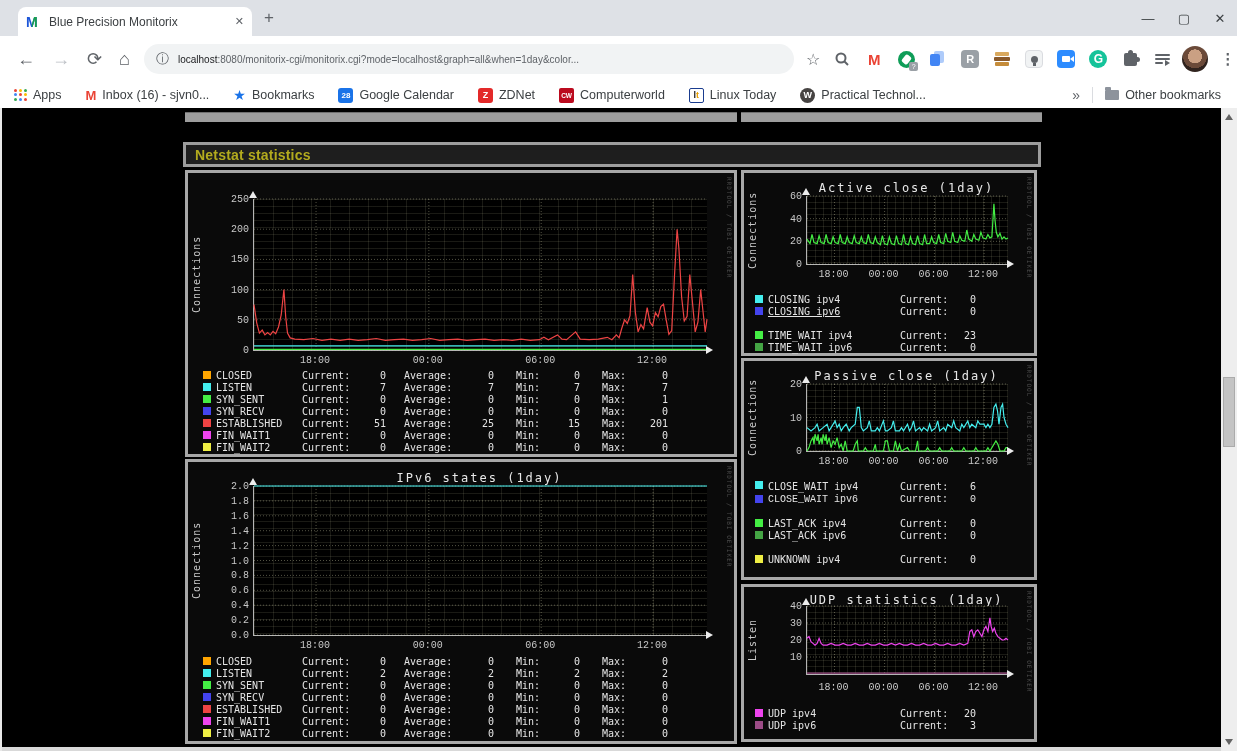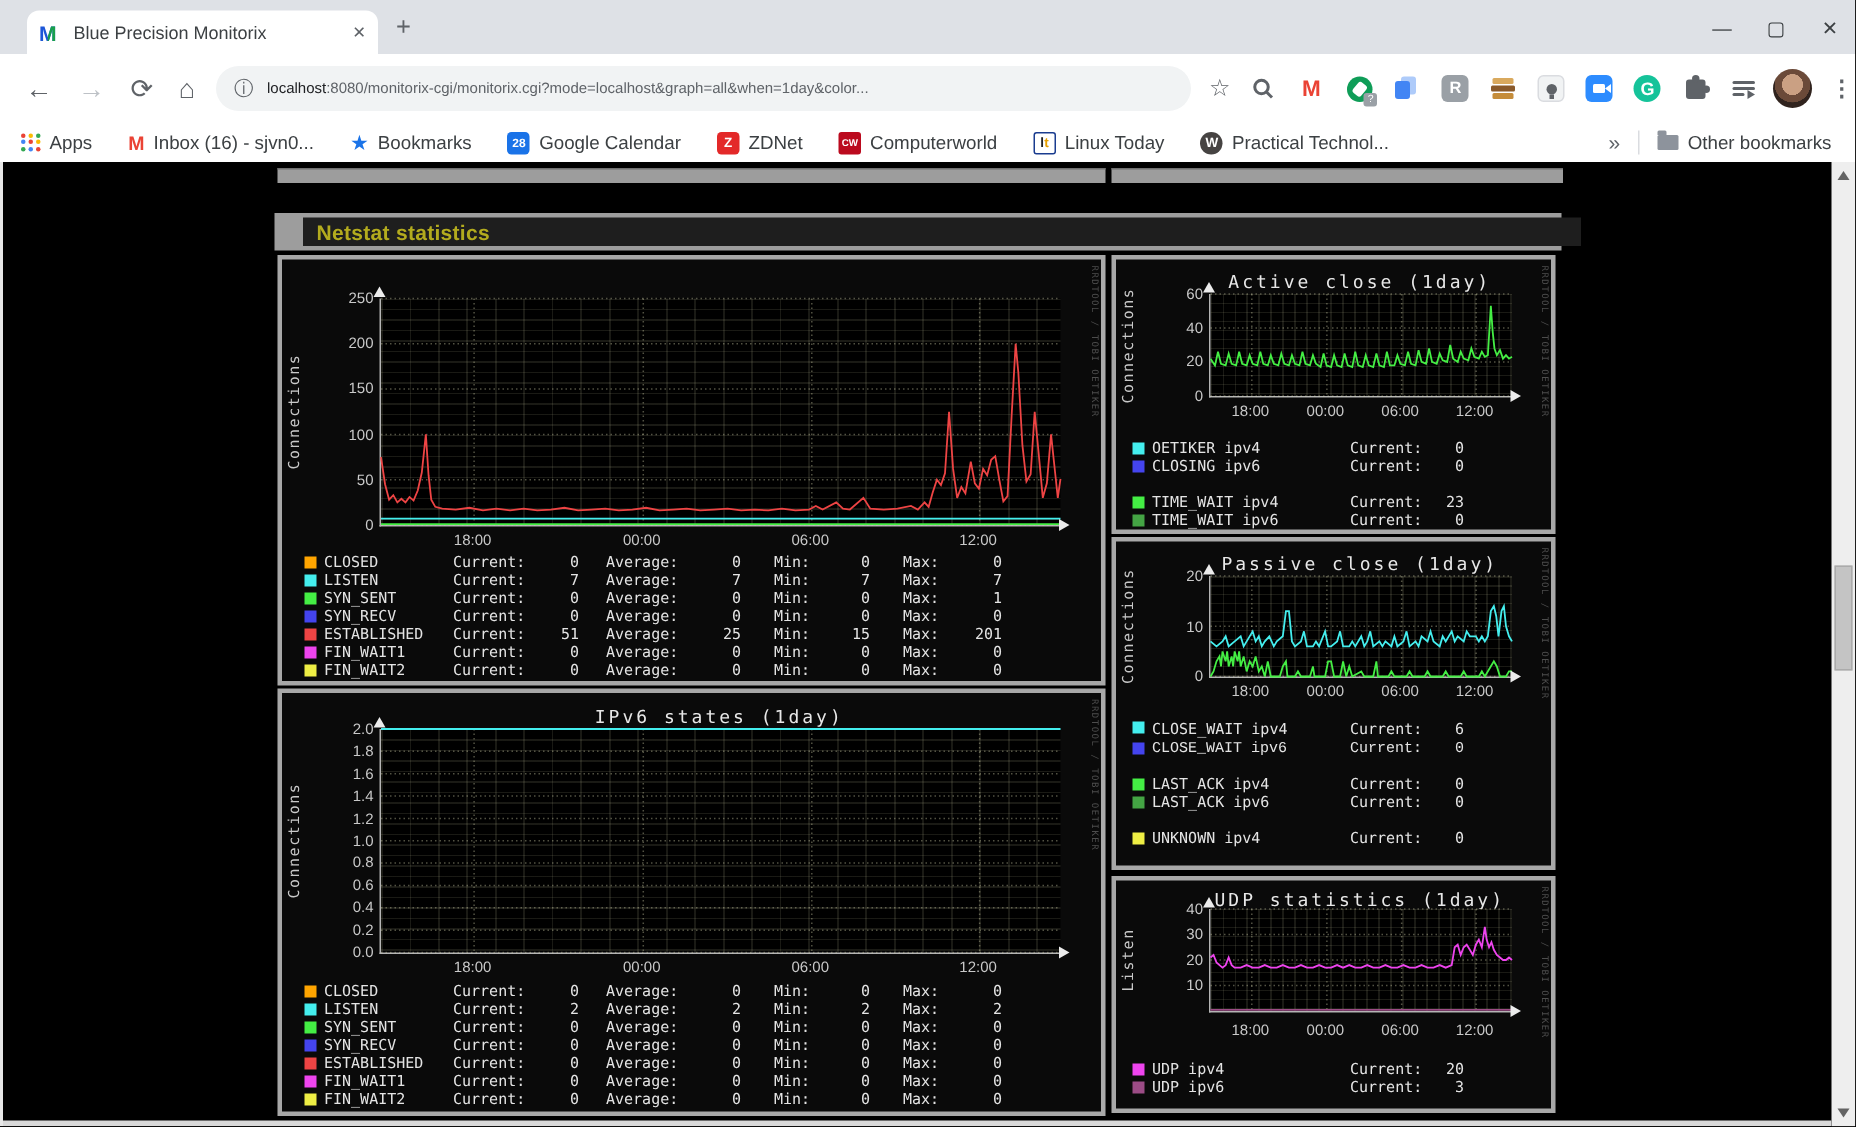--- a/index.html
+++ b/index.html
@@ -76,27 +76,27 @@
   .chev{color:#5f6368;font-size:14px;margin-right:12px;}
   .vsep{width:1px;height:16px;background:#dadce0;margin-right:12px;}
   .folder{position:relative;width:14px;height:10px;background:#8d939c;border-radius:1px;}
   .folder:before{content:"";position:absolute;left:0;top:-3px;width:6px;height:3px;background:#8d939c;border-radius:1px 1px 0 0;}
   
   #page{position:absolute;left:0;top:108px;width:1221px;height:643px;background:#000;overflow:hidden;}
   #left-sliver{position:absolute;left:0;top:0;width:2px;height:643px;background:#e8e8e8;}
   .edge-strip{position:absolute;height:10px;background:#9d9d9d;border-top:1px solid #6f6f6f;box-sizing:border-box;}
   #bottom-strip{position:absolute;left:2px;top:639px;width:1219px;height:4px;background:#d9d9d9;}
   .sec-header{position:absolute;left:183px;top:34px;width:858px;height:25px;background:#9d9d9d;padding:3px;box-sizing:border-box;}
-  .sec-header-inner{width:100%;height:100%;background:#1e1e1e;display:flex;align-items:center;margin-left:16px;}
+  .sec-header-inner{width:100%;height:100%;background:#1e1e1e;display:flex;align-items:center;}
   .sec-title{font-weight:bold;font-size:14px;padding-left:9px;letter-spacing:.2px;}
   .gbox{position:absolute;background:#0a0a0a;border:3px solid #a8a8a8;box-sizing:border-box;}
   .gtitle{font-family:"DejaVu Sans Mono",monospace;font-size:12px;color:#e8e8e8;letter-spacing:2px;white-space:nowrap;}
   .gylabel{writing-mode:vertical-rl;transform:rotate(180deg);display:flex;align-items:center;justify-content:center;font-family:"DejaVu Sans Mono",monospace;font-size:10px;color:#c9c9c9;letter-spacing:1px;}
   .gwatermark{writing-mode:vertical-rl;font-family:"DejaVu Sans Mono",monospace;font-size:6px;color:#4d4d4d;letter-spacing:1px;}
-  .gtick{font-family:Liberation Sans, sans-serif;font-size:10px;color:#c9c9c9;white-space:nowrap;}
+  .gtick{font-family:Liberation Mono, monospace;font-size:10px;color:#c9c9c9;white-space:nowrap;}
   .plot{background-color:#000;border-left:1px solid #b5b5b5;border-bottom:1px solid #b5b5b5;box-sizing:content-box;background-image:repeating-linear-gradient(to right,rgba(200,200,160,.13) 0 1px,transparent 1px 19px),repeating-linear-gradient(to bottom,rgba(200,200,160,.13) 0 1px,transparent 1px 7px);}
   .plot.small{background-image:repeating-linear-gradient(to right,rgba(200,200,160,.13) 0 1px,transparent 1px 8px),repeating-linear-gradient(to bottom,rgba(200,200,160,.13) 0 1px,transparent 1px 6px);}
   .lrow{font-family:"DejaVu Sans Mono",monospace;font-size:10px;color:#e4e4e4;}
   
   #scrollbar{position:absolute;right:0;top:108px;width:16px;height:643px;background:#eeeeee;}
   .sb-arrow{position:absolute;left:4px;width:0;height:0;}
   .sb-up{top:6px;border-left:4px solid transparent;border-right:4px solid transparent;border-bottom:6px solid #636363;}
   .sb-down{bottom:6px;border-left:4px solid transparent;border-right:4px solid transparent;border-top:6px solid #636363;}
   .sb-thumb{position:absolute;left:2px;top:269px;width:12px;height:70px;background:#c4c4c4;border:1px solid #ababab;box-sizing:border-box;}
 </style>
@@ -531,27 +531,27 @@
           <div class="gtick" style="position: absolute; left: 14px; top: 86px; width: 44px; text-align: right;">0</div>
           <div class="gtick" style="position: absolute; left: 67.537px; top: 96px; width: 44px; text-align: center;">18:00</div>
           <div class="gtick" style="position: absolute; left: 117.586px; top: 96px; width: 44px; text-align: center;">00:00</div>
           <div class="gtick" style="position: absolute; left: 167.434px; top: 96px; width: 44px; text-align: center;">06:00</div>
           <div class="gtick" style="position: absolute; left: 217.081px; top: 96px; width: 44px; text-align: center;">12:00</div>
           <div style="position: absolute; left: 58px; top: 15px; width: 0px; height: 0px; border-left: 4px solid transparent; border-right: 4px solid transparent; border-bottom: 7px solid rgb(236, 236, 236);"></div>
           <div style="position: absolute; left: 263px; top: 87px; width: 0px; height: 0px; border-top: 4px solid transparent; border-bottom: 4px solid transparent; border-left: 7px solid rgb(236, 236, 236);"></div>
           <div style="position: absolute; left: 11px; top: 120px; right: 4px;">
             <div class="lrow" style="display: flex; align-items: center; height: 12px;">
               <div style="width: 8px; height: 8px; background: rgb(68, 238, 238); margin-right: 5px; flex: 0 0 auto;"></div>
-              <div style="width: 132px; flex: 0 0 auto;">OETIKER ipv4</div>
+              <div style="width: 132px; flex: 0 0 auto;">CLOSING ipv4</div>
               <div style="width: 48px; flex: 0 0 auto;">Current:</div>
               <div style="width: 28px; text-align: right; flex: 0 0 auto;">0</div>
             </div>
             <div class="lrow" style="display: flex; align-items: center; height: 12px;">
               <div style="width: 8px; height: 8px; background: rgb(68, 68, 238); margin-right: 5px; flex: 0 0 auto;"></div>
-              <div style="width: 132px; flex: 0 0 auto;">CLOSING ipv6</div>
+              <div style="width: 132px; flex: 0 0 auto; text-decoration: underline;">CLOSING ipv6</div>
               <div style="width: 48px; flex: 0 0 auto;">Current:</div>
               <div style="width: 28px; text-align: right; flex: 0 0 auto;">0</div>
             </div>
             <div class="lrow" style="display: flex; align-items: center; height: 12px; margin-top: 12px;">
               <div style="width: 8px; height: 8px; background: rgb(68, 238, 68); margin-right: 5px; flex: 0 0 auto;"></div>
               <div style="width: 132px; flex: 0 0 auto;">TIME_WAIT ipv4</div>
               <div style="width: 48px; flex: 0 0 auto;">Current:</div>
               <div style="width: 28px; text-align: right; flex: 0 0 auto;">23</div>
             </div>
             <div class="lrow" style="display: flex; align-items: center; height: 12px;">

